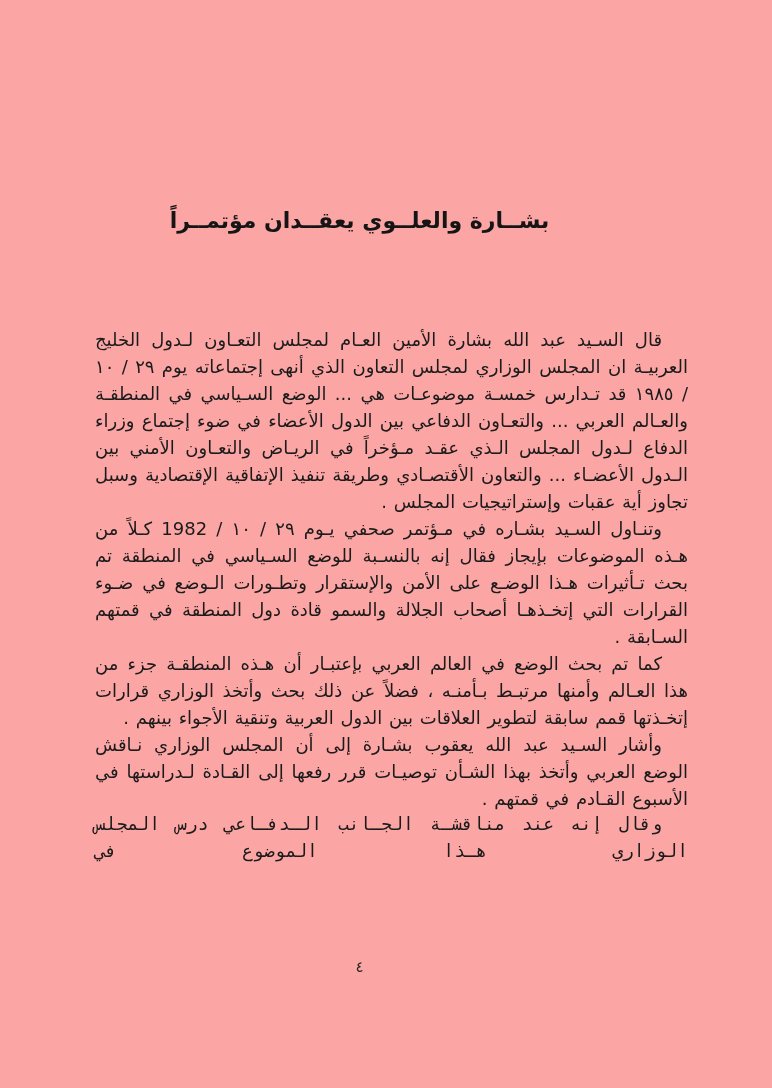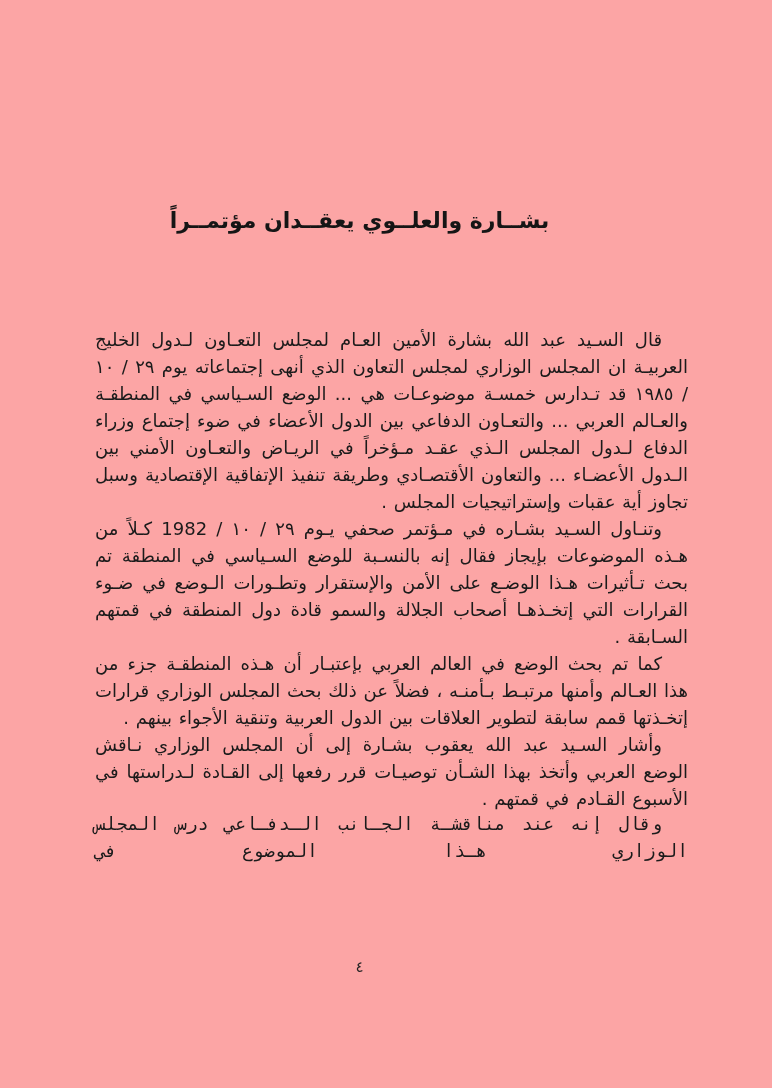--- a/index.html
+++ b/index.html
@@ -68,21 +68,21 @@
 
 <div class="page">
 
   <header class="article-title">
     <div>بشــارة والعلــوي يعقــدان مؤتمــراً</div>
   </header>
 
   <main class="article-body">
     <p>قال السـيد عبد الله بشارة الأمين العـام لمجلس التعـاون لـدول الخليج العربيـة ان المجلس الوزاري لمجلس التعاون الذي أنهى إجتماعاته يوم ٢٩ / ١٠ / ١٩٨٥ قد تـدارس خمسـة موضوعـات هي ... الوضع السـياسي في المنطقـة والعـالم العربي ... والتعـاون الدفاعي بين الدول الأعضاء في ضوء إجتماع وزراء الدفاع لـدول المجلس الـذي عقـد مـؤخراً في الريـاض والتعـاون الأمني بين الـدول الأعضـاء ... والتعاون الأقتصـادي وطريقة تنفيذ الإتفاقية الإقتصادية وسبل تجاوز أية عقبات وإستراتيجيات المجلس .</p>
     <p>وتنـاول السـيد بشـاره في مـؤتمر صحفي يـوم ٢٩ / ١٠ / 1982 كـلاً من هـذه الموضوعات بإيجاز فقال إنه بالنسـبة للوضع السـياسي في المنطقة تم بحث تـأثيرات هـذا الوضـع على الأمن والإستقرار وتطـورات الـوضع في ضـوء القرارات التي إتخـذهـا أصحاب الجلالة والسمو قادة دول المنطقة في قمتهم السـابقة .</p>
-    <p>كما تم بحث الوضع في العالم العربي بإعتبـار أن هـذه المنطقـة جزء من هذا العـالم وأمنها مرتبـط بـأمنـه ، فضلاً عن ذلك بحث المجلس الوزاري قرارات إتخـذتها قمم سابقة لتطوير العلاقات بين الدول العربية وتنقية الأجواء بينهم .</p>
+    <p>كما تم بحث الوضع في العالم العربي بإعتبـار أن هـذه المنطقـة جزء من هذا العـالم وأمنها مرتبـط بـأمنـه ، فضلاً عن ذلك بحث وأتخذ الوزاري قرارات إتخـذتها قمم سابقة لتطوير العلاقات بين الدول العربية وتنقية الأجواء بينهم .</p>
     <p>وأشار السـيد عبد الله يعقوب بشـارة إلى أن المجلس الوزاري نـاقش الوضع العربي وأتخذ بهذا الشـأن توصيـات قرر رفعها إلى القـادة لـدراستها في الأسبوع القـادم في قمتهم .</p>
     <p class="continues">وقال إنه عند مناقشـة الجـانب الـدفـاعي درس المجلس الوزاري هـذا الموضوع في</p>
   </main>
 
   <footer class="page-footer">
     <span>٤</span>
   </footer>
 
 </div>
 

